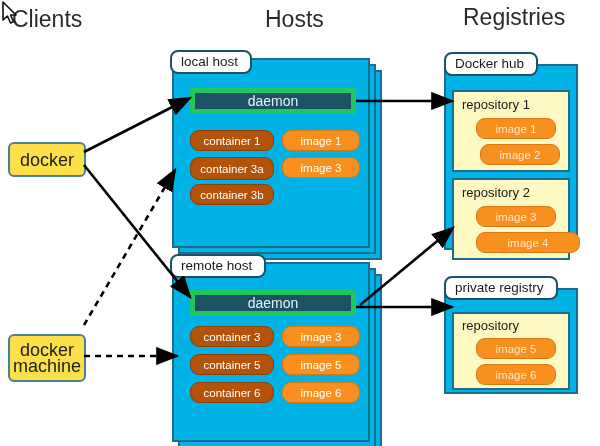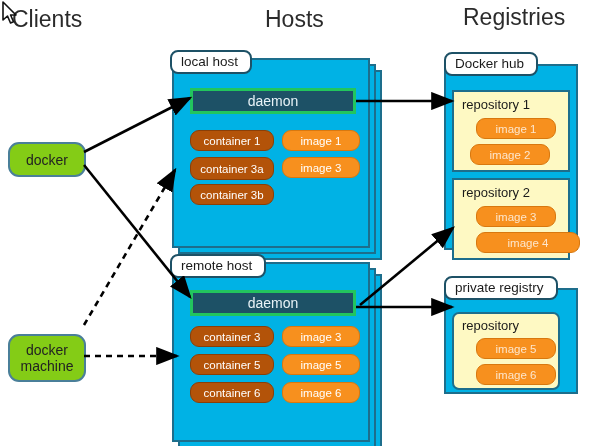--- a/index.html
+++ b/index.html
@@ -33,28 +33,28 @@
     position: absolute;
     left: 1px;
     top: 1px;
     width: 20px;
     height: 26px;
   }
 
   
   .client-box {
     position: absolute;
-    background: #84cc16;
+    background: #fde047;
     border: 2px solid #4a7f99;
-    border-radius: 11px;
+    border-radius: 6px;
     display: flex;
     align-items: center;
     justify-content: center;
     text-align: center;
-    font-size: 14px;
+    font-size: 18px;
     color: #222;
     line-height: 16px;
     z-index: 5;
   }
   #client-docker         { left: 8px; top: 142px; width: 74px; height: 31px; }
   #client-docker-machine { left: 8px; top: 334px; width: 74px; height: 44px; }
 
   
   .host-stack { position: absolute; }
   .host-shadow {
@@ -84,21 +84,21 @@
     padding: 2px 12px 3px 9px;
     white-space: nowrap;
     z-index: 6;
     line-height: 15px;
   }
 
   
   .daemon-bar {
     position: absolute;
     background: #1d5166;
-    border: 3px solid #22c55e;
+    border: 5px solid #22c55e;
     box-sizing: border-box;
     color: #e8f3f7;
     font-size: 14px;
     display: flex;
     align-items: center;
     justify-content: center;
   }
 
   
   .pill {
@@ -224,33 +224,33 @@
     <div class="pill image" style="left:110px; top:92px; width:78px; height:21px;">image 5</div>
     <div class="pill image" style="left:110px; top:120px; width:78px; height:21px;">image 6</div>
   </div>
 
   <div class="registry-panel" id="reg-hub">
     <div class="tab-label" style="left:-2px; top:-14px;">Docker hub</div>
 
     <div class="repo-card" style="left:6px; top:24px; width:118px; height:82px;">
       <div class="repo-title" style="top:5px;">repository 1</div>
       <div class="pill image-reg" style="left:22px; top:26px; width:80px; height:21px;">image 1</div>
-      <div class="pill image-reg" style="left:16px; top:52px; width:80px; height:21px;">image 2</div>
+      <div class="pill image-reg" style="left:26px; top:52px; width:80px; height:21px;">image 2</div>
     </div>
 
     <div class="repo-card" style="left:6px; top:112px; width:118px; height:82px;">
       <div class="repo-title" style="top:5px;">repository 2</div>
       <div class="pill image-reg" style="left:22px; top:26px; width:80px; height:21px;">image 3</div>
       <div class="pill image-reg" style="left:22px; top:52px; width:104px; height:21px;text-align:center;">image 4</div>
     </div>
   </div>
 
   <div class="registry-panel" id="reg-private">
     <div class="tab-label" style="left:-2px; top:-14px;">private registry</div>
 
-    <div class="repo-card" style="left:6px; top:22px; width:108px; height:78px;border-radius:7px;">
+    <div class="repo-card" style="left:6px; top:22px; width:118px; height:78px;">
       <div class="repo-title" style="top:4px;">repository</div>
       <div class="pill image-reg" style="left:22px; top:24px; width:80px; height:21px;">image 5</div>
       <div class="pill image-reg" style="left:22px; top:50px; width:80px; height:21px;">image 6</div>
     </div>
   </div>
 
 </div>
 
 </body></html>

